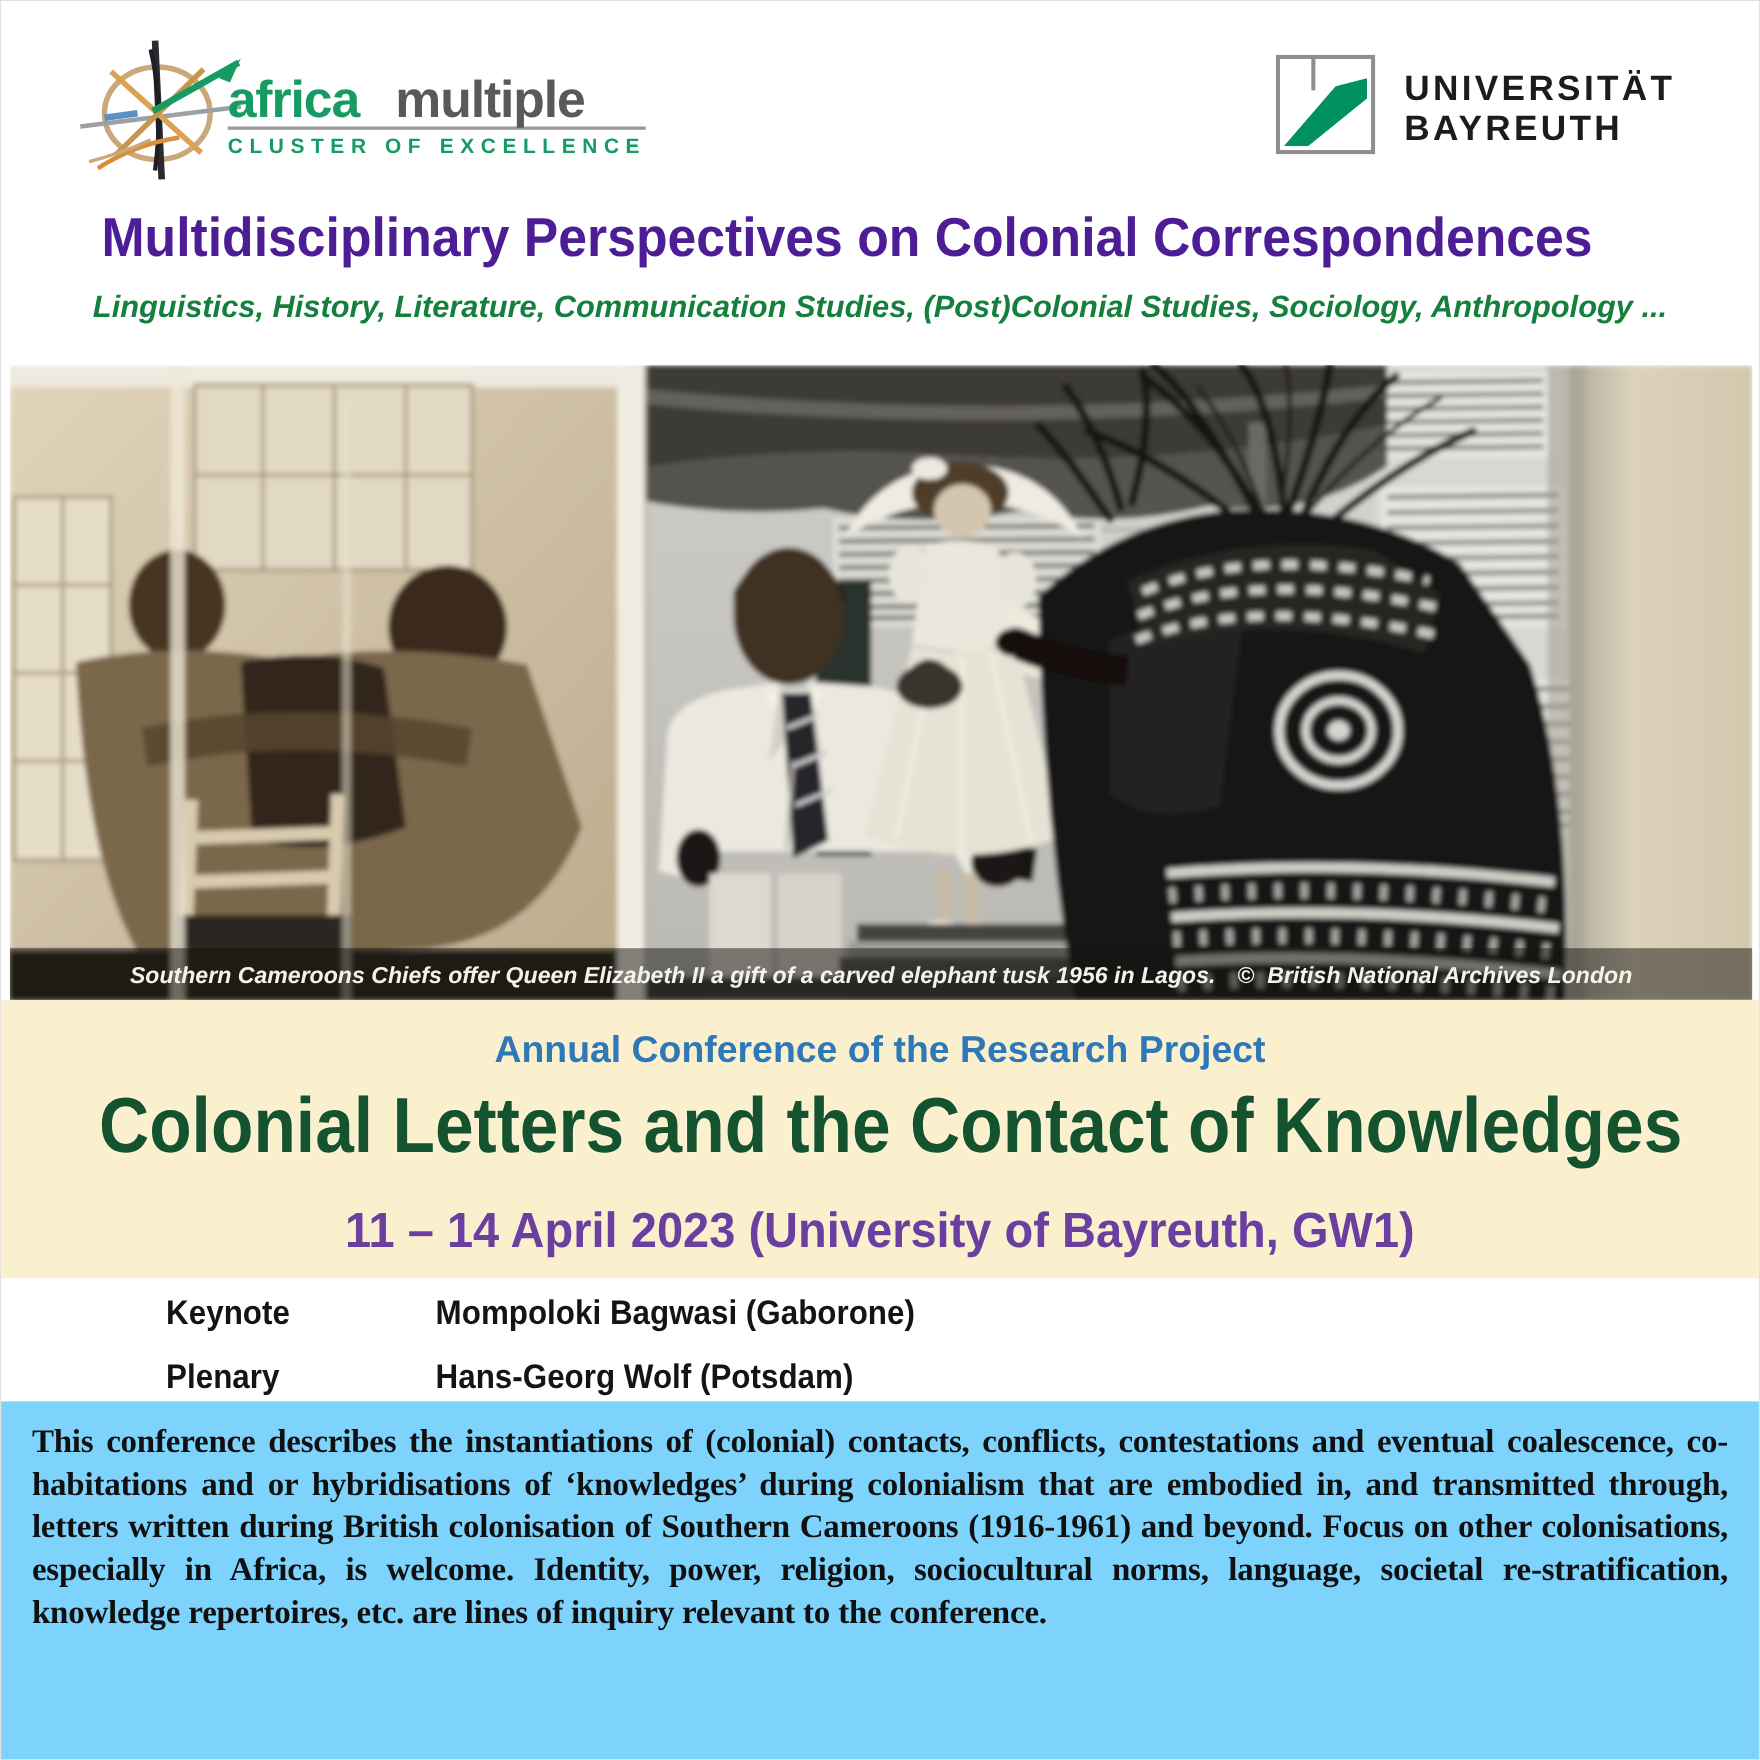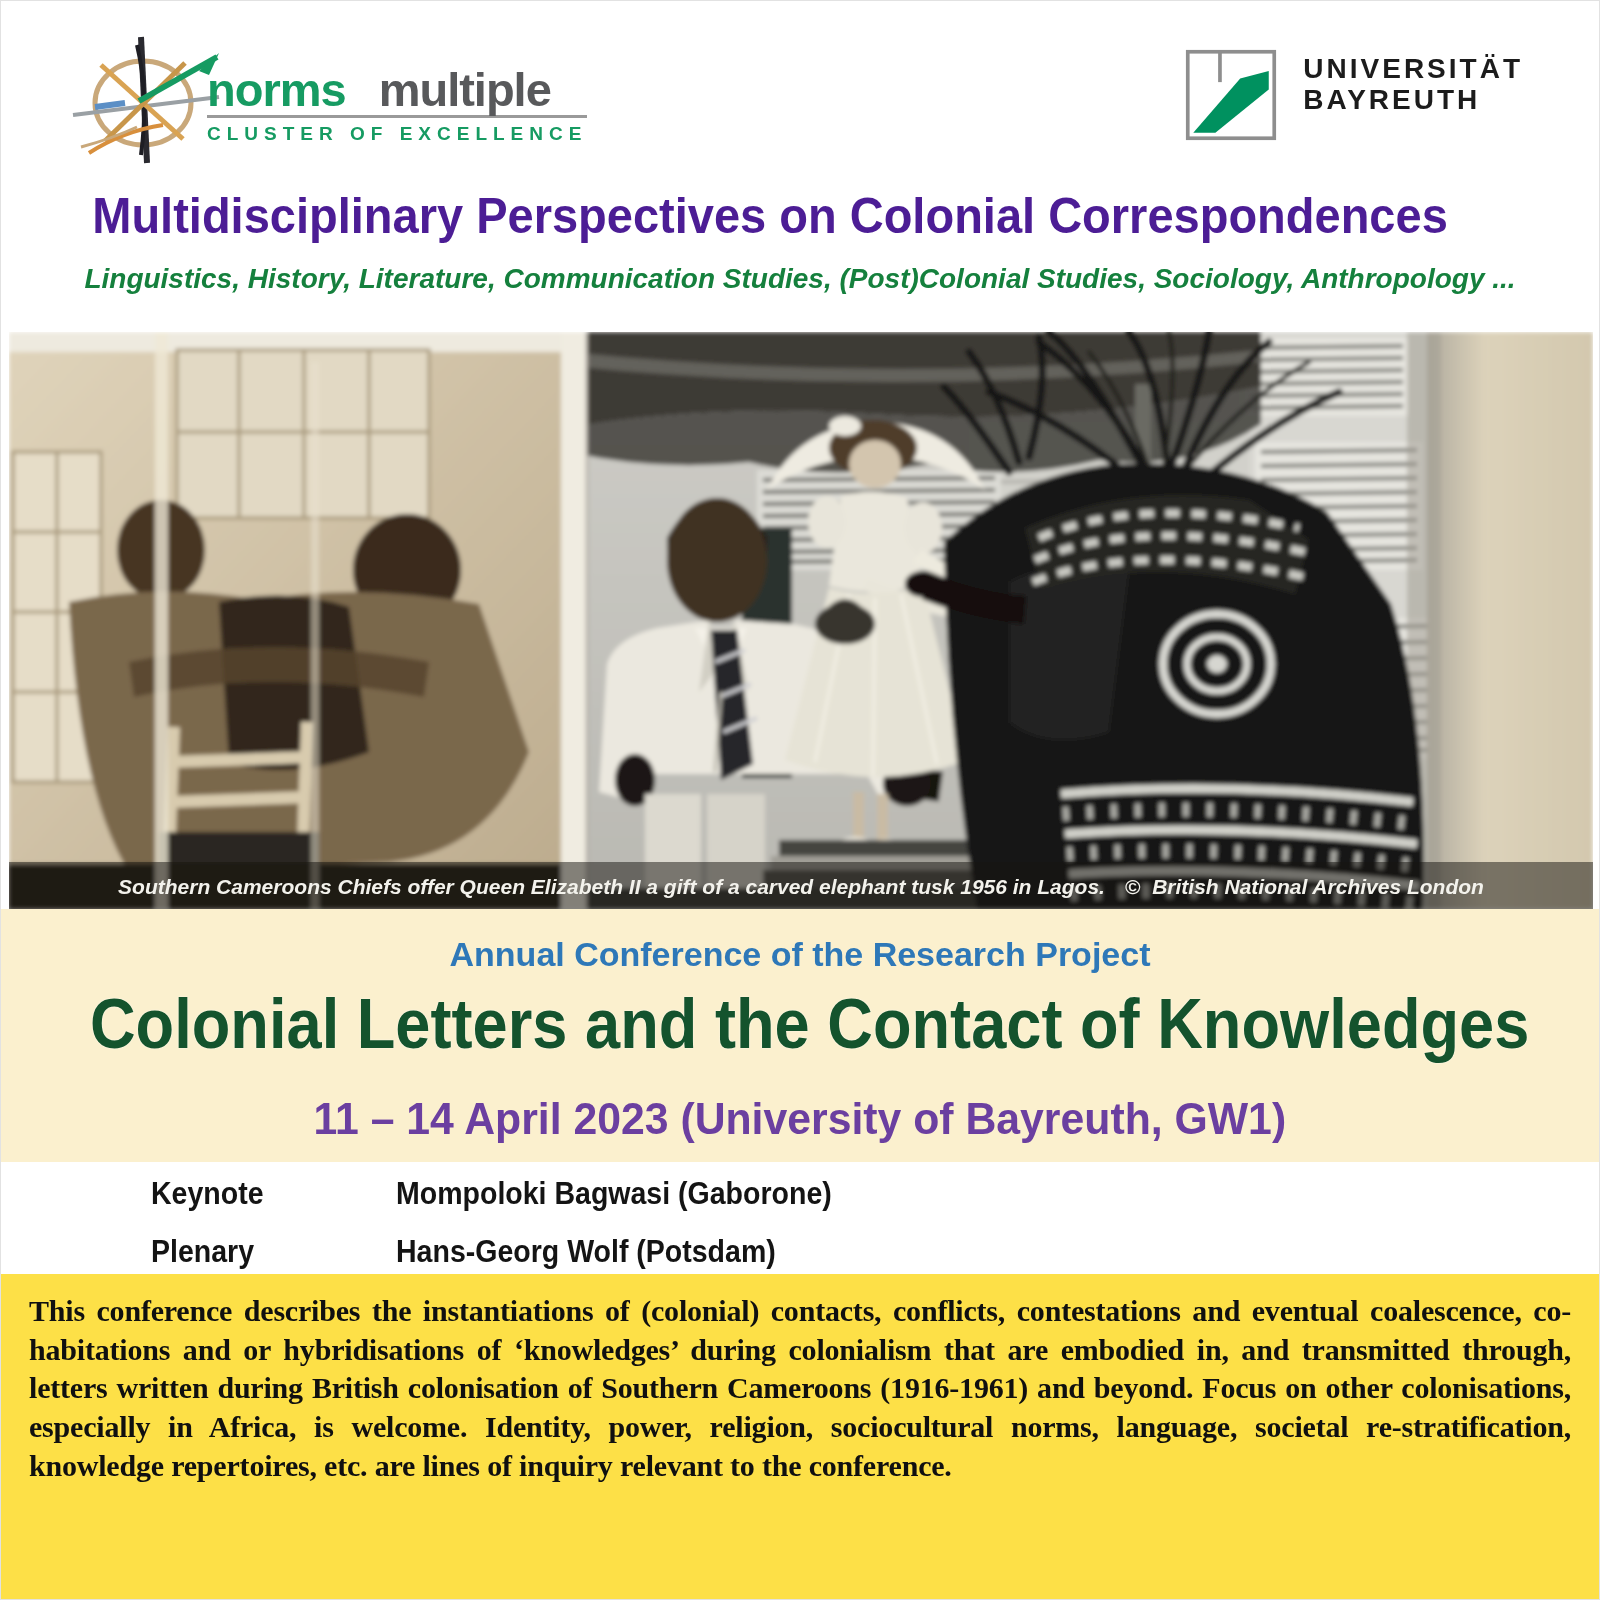--- a/index.html
+++ b/index.html
@@ -12,22 +12,22 @@
   .logos{position:absolute;top:34px;left:70px;right:76px;height:130px;
     display:flex;justify-content:space-between;align-items:flex-start;}
   .am-logo{display:flex;align-items:center;}
   .am-text{margin-left:-14px;margin-top:6px;}
   .am-word{font-size:47px;font-weight:bold;letter-spacing:-1px;line-height:1;}
   .am-green{color:#169B62;}
   .am-gray{color:#58595B;margin-left:33px;}
   .am-rule{border-bottom:3px solid #9a9a9a;margin-top:2px;}
   .am-tag{font-size:19px;font-weight:bold;color:#169B62;letter-spacing:6px;margin-top:5px;}
   .ub-logo{display:flex;align-items:flex-start;margin-top:14px;}
-  .ub-text{margin-left:26px;margin-top:4px;color:#1c1c1c;font-weight:bold;
-    font-size:28px;letter-spacing:3px;line-height:1.12;}
+  .ub-text{margin-left:26px;margin-top:14px;color:#1c1c1c;font-weight:bold;
+    font-size:32px;letter-spacing:3px;line-height:1.12;}
   
   .main-title{position:absolute;top:186px;left:0;width:100%;text-align:left;
     color:#4c1d95;font-size:50px;font-weight:bold;white-space:nowrap;padding-left:48px;}
   .main-title .cond{display:inline-block;transform:scaleX(0.94);transform-origin:center;}
   .subtitle{position:absolute;top:262px;left:0;width:100%;text-align:center;
     color:#15803d;font-size:28px;font-weight:bold;font-style:italic;white-space:nowrap;}
   
   .photo{position:absolute;top:331px;left:8px;width:1584px;height:577px;}
   
   .band1{position:absolute;top:908px;left:0;width:100%;height:253px;background:#FBF0CE;}
@@ -42,21 +42,21 @@
   .date-line .cond{display:inline-block;transform:scaleX(0.95);transform-origin:center;}
   
   .band2{position:absolute;top:1161px;left:0;width:100%;height:112px;background:#ffffff;}
   .speaker-row{position:absolute;left:0;width:100%;height:40px;}
   .speaker-row.r0{top:14px;} .speaker-row.r1{top:72px;}
   .speaker-role{position:absolute;left:150px;font-size:31px;font-weight:bold;color:#141414;
     transform:scaleX(0.92);transform-origin:left;}
   .speaker-name{position:absolute;left:395px;font-size:31px;font-weight:bold;color:#141414;
     transform:scaleX(0.92);transform-origin:left;}
   
-  .band3{position:absolute;top:1273px;left:0;width:100%;height:327px;background:#fde047;}
+  .band3{position:absolute;top:1273px;left:0;width:100%;height:327px;background:#7dd3fc;}
   .desc{margin:18px 28px 0 28px;font-family:"Liberation Serif",serif;font-weight:bold;
     color:#101010;font-size:30px;line-height:1.29;text-align:justify;letter-spacing:-0.2px;}
   .abstract-line{position:absolute;bottom:16px;left:0;width:100%;text-align:center;
     color:#2B2BB8;font-size:28px;font-weight:bold;font-style:italic;white-space:nowrap;}
 </style>
 </head>
 <body>
 
 <div class="poster">
 
@@ -73,21 +73,21 @@
           <line x1="114" y1="28" x2="34" y2="106" stroke="#c8964a" stroke-width="5"></line>
           <line x1="24" y1="72" x2="54" y2="68" stroke="#5b8fc6" stroke-width="6"></line>
           <line x1="68" y1="66" x2="146" y2="22" stroke="#169B62" stroke-width="6"></line>
           <polygon points="128,36 148,18 138,40" fill="#169B62"></polygon>
           <path d="M18,118 Q52,96 92,90" fill="none" stroke="#d88f3c" stroke-width="4"></path>
           <path d="M10,112 Q40,104 66,92" fill="none" stroke="#c9a87a" stroke-width="3"></path>
         </svg>
       </span>
       <span class="am-text">
         <span class="am-word">
-          <span class="am-green">norms</span><span class="am-gray">multiple</span>
+          <span class="am-green">africa</span><span class="am-gray">multiple</span>
         </span>
         <div class="am-rule"></div>
         <div class="am-tag">CLUSTER OF EXCELLENCE</div>
       </span>
     </div>
 
     <div class="ub-logo">
       <span>
         <svg width="92" height="92" viewBox="0 0 100 100">
           <rect x="3" y="3" width="94" height="94" fill="#ffffff" stroke="#8e8e8e" stroke-width="4"></rect>

